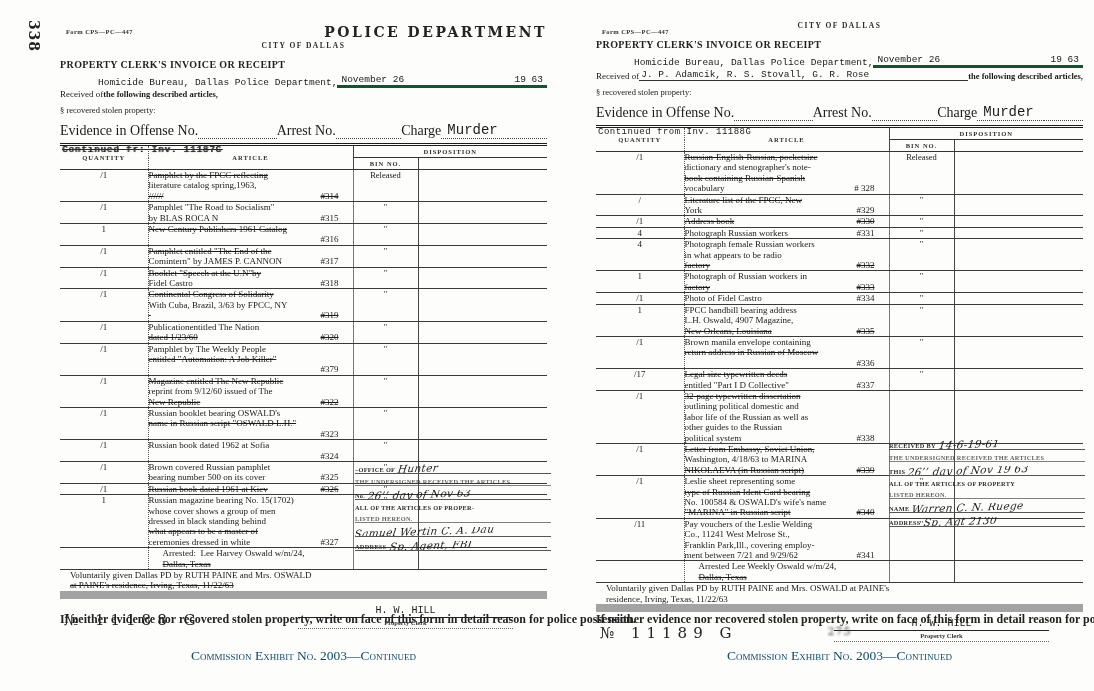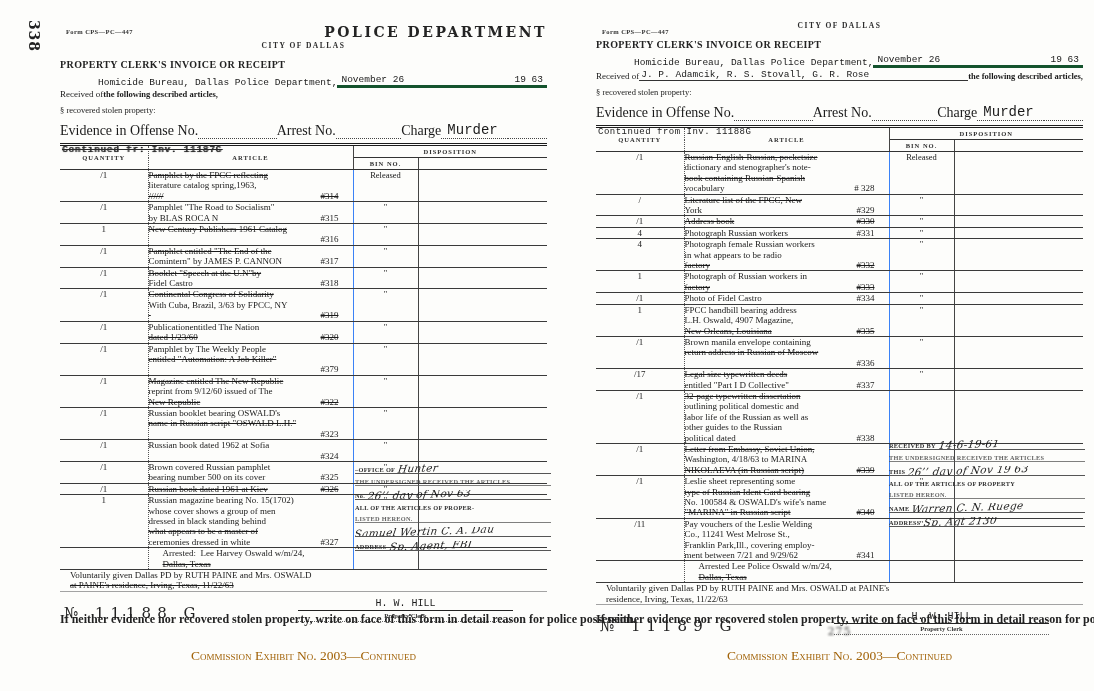--- a/index.html
+++ b/index.html
@@ -39,21 +39,21 @@
   table.inv td{vertical-align:top;padding:0;}
   tr.item td{border-bottom:1px solid #3a3a3a;}
   td.qty{text-align:center;font-size:9px;padding-top:1px;border-right:1px dotted #555;}
   td.art{border-right:1px solid #3b82f6;padding:1px 2px 1px 3px;}
   td.bin{border-right:1px solid #444;text-align:center;font-size:8.5px;padding-top:1px;}
   td.disp{}
   .aline{display:flex;justify-content:space-between;font-size:9px;line-height:10.4px;white-space:pre;}
   .aline.struck{text-decoration:line-through;text-decoration-thickness:1px;}
   .aline .rt{padding-right:14px;}
   tr.center td.art div{text-align:left;padding-left:14px;}
-  tr.spanrow td{border-bottom:1px solid #a3a3a3;margin-top:48px;}
+  tr.spanrow td{border-bottom:8px solid #a3a3a3;margin-top:48px;}
   tr.spanrow .aline{padding-left:10px;}
   .headgrp{border-bottom:1px solid #333;}
   .stamp{position:absolute;z-index:4;width:196px;font-size:6.3px;color:#2f2f2f;letter-spacing:.3px;}
   .stampline{display:flex;align-items:flex-end;gap:3px;border-bottom:1px solid #555;
         margin-bottom:4px;white-space:nowrap;overflow:hidden;}
   .stampline .printed{font-weight:bold;}
   .stampline.nounder{border-bottom:none;}
   .stampline.smudged{filter:blur(.4px);opacity:.75;}
   .hand{font-family:"DejaVu Serif", serif;font-style:italic;font-size:10.5px;color:#1d1d1d;
         transform:skewX(-10deg) rotate(-2deg);display:inline-block;line-height:9px;}
@@ -61,21 +61,21 @@
   .invno{font-family:"DejaVu Serif", serif;font-size:15px;letter-spacing:6px;color:#222;margin-top:6px;}
   .sigcol{width:215px;text-align:center;margin-right:30px;}
   .signame{font-size:10px;border-bottom:1px solid #222;display:block;padding-bottom:1px;}
   .siglabel{font-size:6.5px;font-weight:bold;color:#333;border-bottom:1px dotted #666;display:block;padding:1px 0 2px;}
   .footnote{position:absolute;left:0;right:0;top:592px;font-size:12px;font-weight:bold;color:#222;
         text-align:right;white-space:nowrap;}
   .pgnum{position:absolute;left:0;right:0;top:605px;text-align:center;font-family:"DejaVu Serif", serif;
         font-size:11px;letter-spacing:1px;color:#222;}
   .pgnum.smudged{filter:blur(1.1px);opacity:.8;}
   .caption{position:absolute;left:0;right:0;top:628px;text-align:center;font-family:"Liberation Serif", serif;
-        font-variant:small-caps;font-size:13.5px;color:#a16207;}
+        font-variant:small-caps;font-size:13.5px;color:#0c4a6e;}
 </style>
 </head>
 <body>
 
 <div id="scan">
   <div class="margin-num">338</div>
 
   <div class="page" id="page0">
     <div class="form-no">Form CPS—PC—447</div>
     <div class="ptitle">POLICE DEPARTMENT</div>
@@ -446,21 +446,21 @@
               <td class="bin">"</td>
               <td class="disp"></td>
             </tr>
             <tr class="item">
               <td class="qty">/1</td>
               <td class="art">
                 <div class="aline struck"><span>32-page typewritten dissertation</span></div>
                 <div class="aline"><span>outlining political domestic and</span></div>
                 <div class="aline"><span>labor life of the Russian as well as</span></div>
                 <div class="aline"><span>other guides to the Russian</span></div>
-                <div class="aline"><span>political dated</span><span class="rt">#338</span></div>
+                <div class="aline"><span>political system</span><span class="rt">#338</span></div>
               </td>
               <td class="bin"></td>
               <td class="disp"></td>
             </tr>
             <tr class="item">
               <td class="qty">/1</td>
               <td class="art">
                 <div class="aline struck"><span>Letter from Embassy, Soviet Union,</span></div>
                 <div class="aline"><span>Washington, 4/18/63 to MARINA</span></div>
                 <div class="aline struck"><span>NIKOLAEVA (in Russian script)</span><span class="rt">#339</span></div>
@@ -486,21 +486,21 @@
                 <div class="aline"><span>Co., 11241 West Melrose St.,</span></div>
                 <div class="aline"><span>Franklin Park,Ill., covering employ-</span></div>
                 <div class="aline"><span>ment between 7/21 and 9/29/62</span><span class="rt">#341</span></div>
               </td>
               <td class="bin">"</td>
               <td class="disp"></td>
             </tr>
             <tr class="item center">
               <td class="qty"></td>
               <td class="art">
-                <div class="aline"><span>Arrested Lee Police Oswald w/m/24,</span></div>
+                <div class="aline"><span>Arrested Lee Weekly Oswald w/m/24,</span></div>
                 <div class="aline struck"><span>Dallas, Texas</span></div>
               </td>
               <td class="bin"></td>
               <td class="disp"></td>
             </tr>
             <tr class="spanrow">
               <td colspan="4">
                 <div class="aline"><span>Voluntarily given Dallas PD by RUTH PAINE and Mrs. OSWALD at PAINE's</span></div>
                 <div class="aline"><span>residence, Irving, Texas, 11/22/63</span></div>
               </td>

